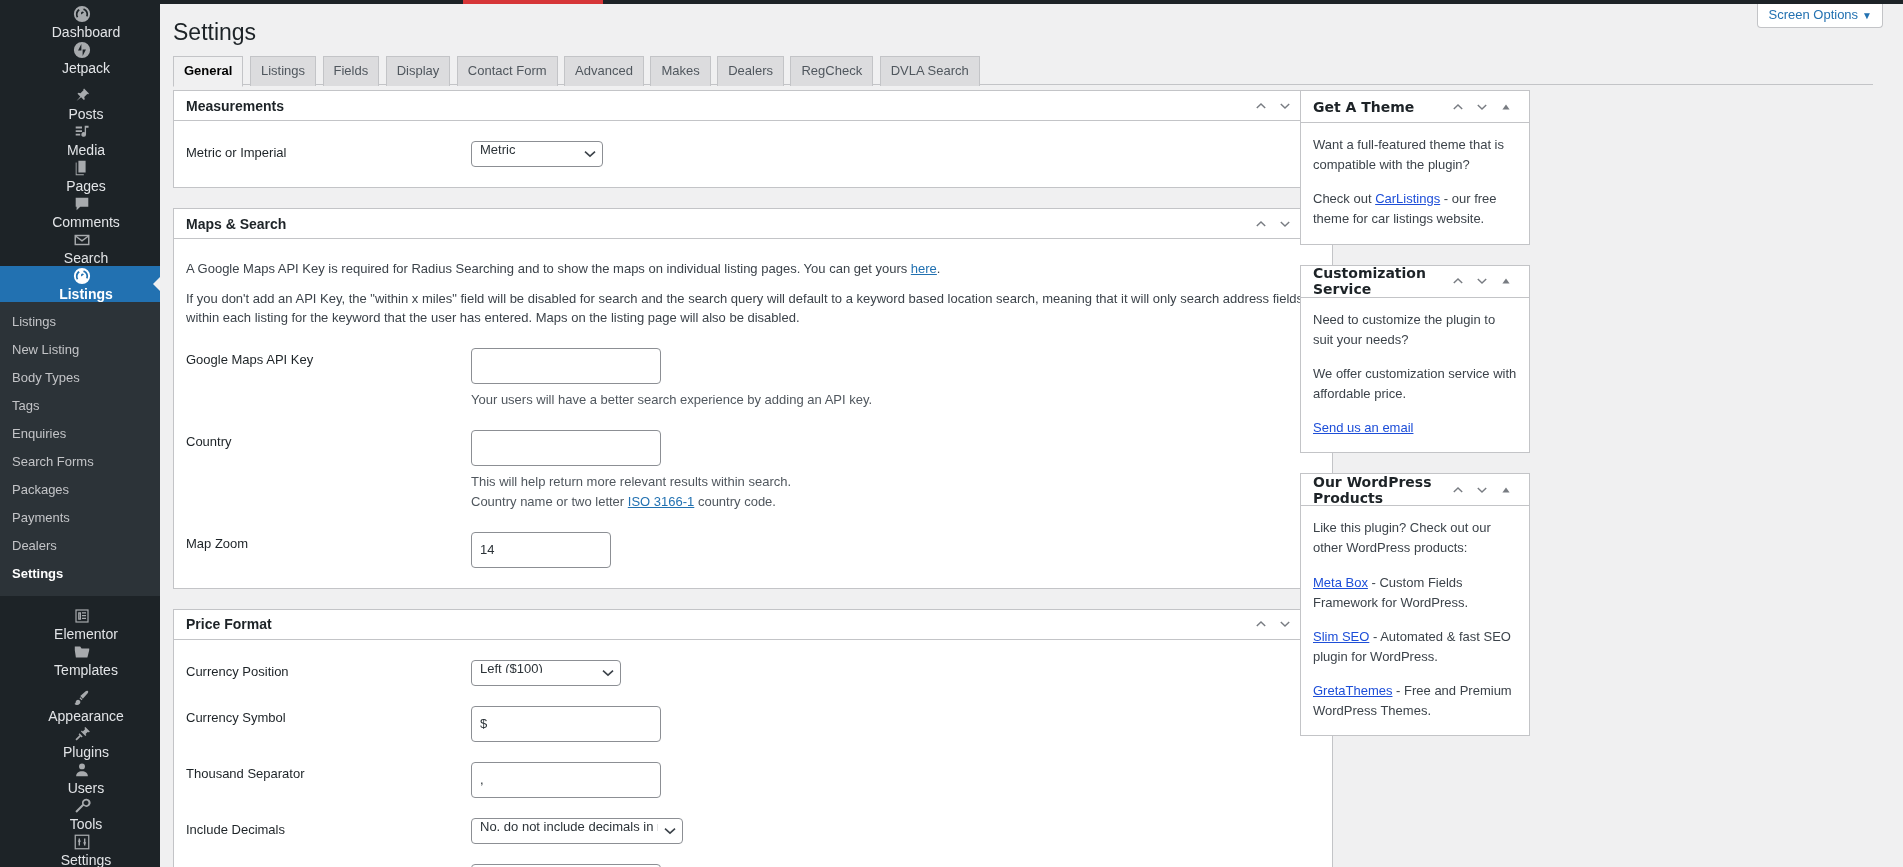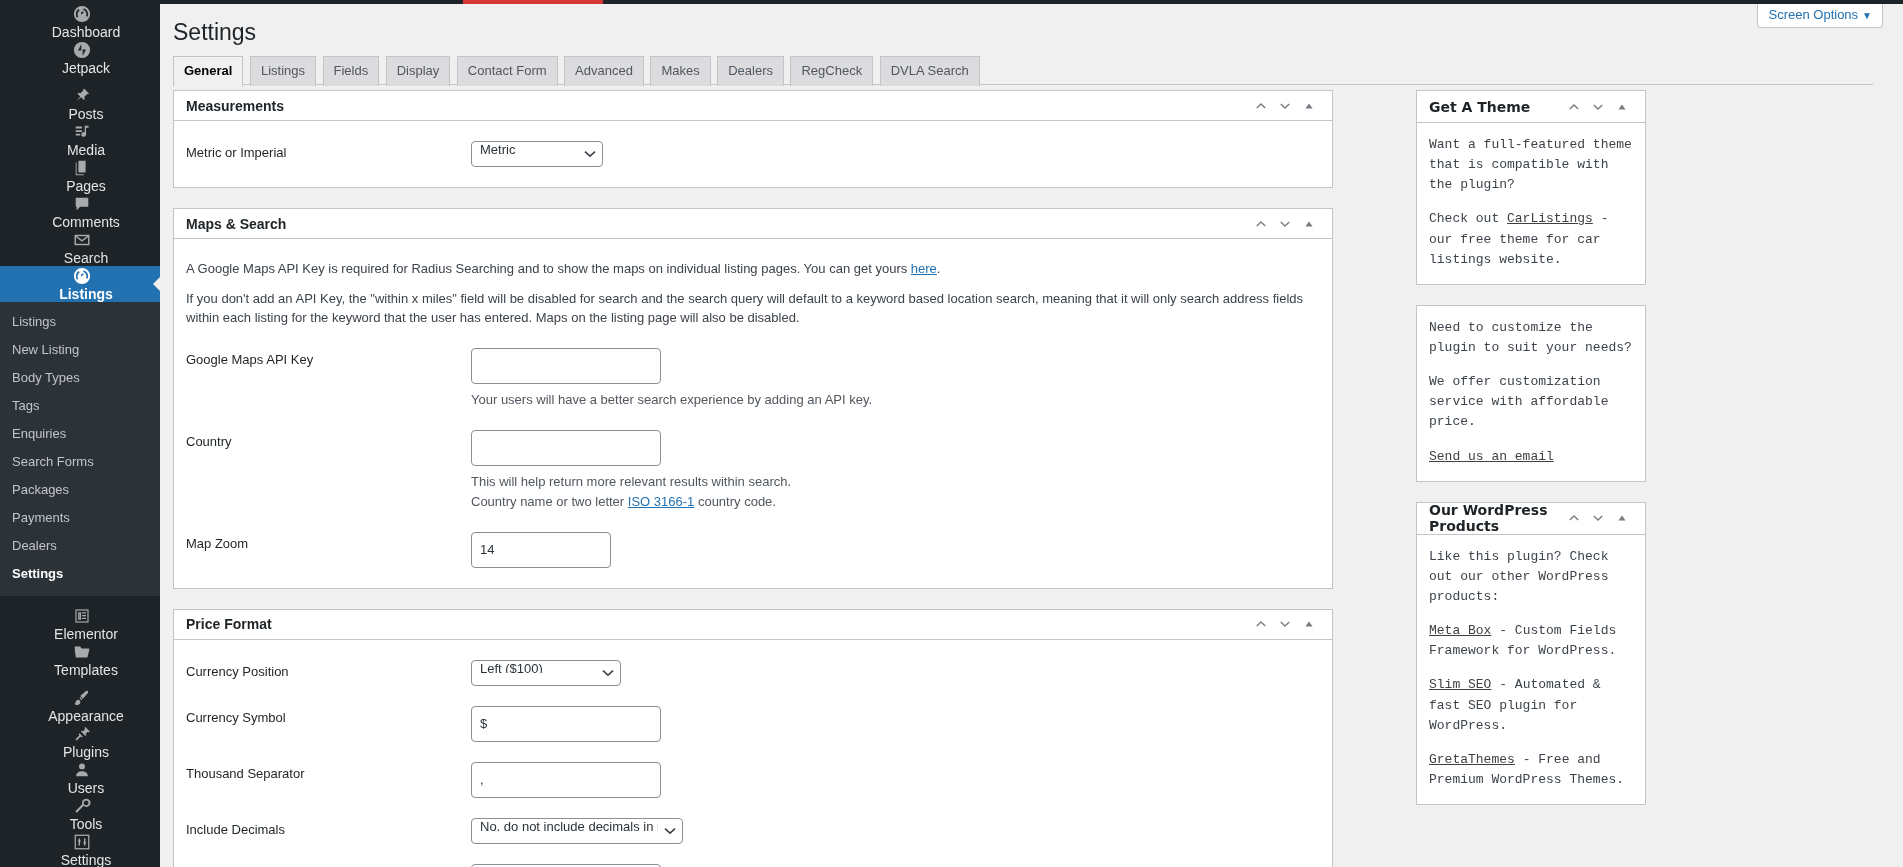--- a/index.html
+++ b/index.html
@@ -136,21 +136,21 @@
     color: #000;
     font-weight: 600;
   }
 
   
   #col-main {
     position: absolute; left: 13px; top: 86px;
     width: 1160px;
   }
   #col-side {
-    position: absolute; left: 1256px; top: 86px;
+    position: absolute; left: 1140px; top: 86px;
     width: 230px;
   }
 
   .postbox {
     background: #fff;
     border: 1px solid #c3c4c7;
     margin-bottom: 20px;
     position: relative;
   }
   .postbox-header {
@@ -248,28 +248,28 @@
     line-height: 1.55;
   }
   .field-desc a { color: #2271b1; }
 
   
   #col-side .postbox { margin-bottom: 20px; }
   #col-side .postbox-header { height: 32px; }
   #col-side .hndle { font-size: 14px; }
   #col-side .inside {
     padding: 12px 12px 14px;
-    font-family: Liberation Mono, monospace;
+    font-family: Liberation Sans, sans-serif;
     font-size: 13px;
     color: #3c434a;
     line-height: 1.55;
   }
   #col-side .inside p { margin: 0 0 14px; }
   #col-side .inside p:last-child { margin-bottom: 0; }
-  #col-side .inside a { color: #404040; }
+  #col-side .inside a { color: #1d4ed8; }
   #col-side .hndle { font-family: "DejaVu Sans", sans-serif; }
 </style>
 </head>
 <body>
 
 <div id="adminbar">
   <div class="redmark"></div>
 </div>
 
 <div id="sidebar">
@@ -654,20 +654,40 @@
             </span>
         </div>
       </div>
       <div class="inside">
         <p>Want a full-featured theme that is compatible with the plugin?</p>
         <p><span>Check out </span><a href="#">CarListings</a><span> - our free theme for car listings website.</span></p>
       </div>
     </div>
 
     <div class="postbox">
+      <div class="postbox-header">
+        <h2 class="hndle">Customization Service</h2>
+        <div class="handle-actions">
+          <span class="handle-order">
+              <svg width="14" height="14" viewBox="0 0 20 20" fill="none" stroke="#787c82" stroke-width="2">
+                <path d="M4 13l6-6 6 6"></path>
+              </svg>
+            </span>
+          <span class="handle-order">
+              <svg width="14" height="14" viewBox="0 0 20 20" fill="none" stroke="#787c82" stroke-width="2">
+                <path d="M4 7l6 6 6-6"></path>
+              </svg>
+            </span>
+          <span class="handle-toggle">
+              <svg width="12" height="12" viewBox="0 0 20 20" fill="#787c82">
+                <path d="M10 6l6 8H4z"></path>
+              </svg>
+            </span>
+        </div>
+      </div>
       <div class="inside">
         <p>Need to customize the plugin to suit your needs?</p>
         <p>We offer customization service with affordable price.</p>
         <p><a href="#">Send us an email</a></p>
       </div>
     </div>
 
     <div class="postbox">
       <div class="postbox-header">
         <h2 class="hndle">Our WordPress Products</h2>

